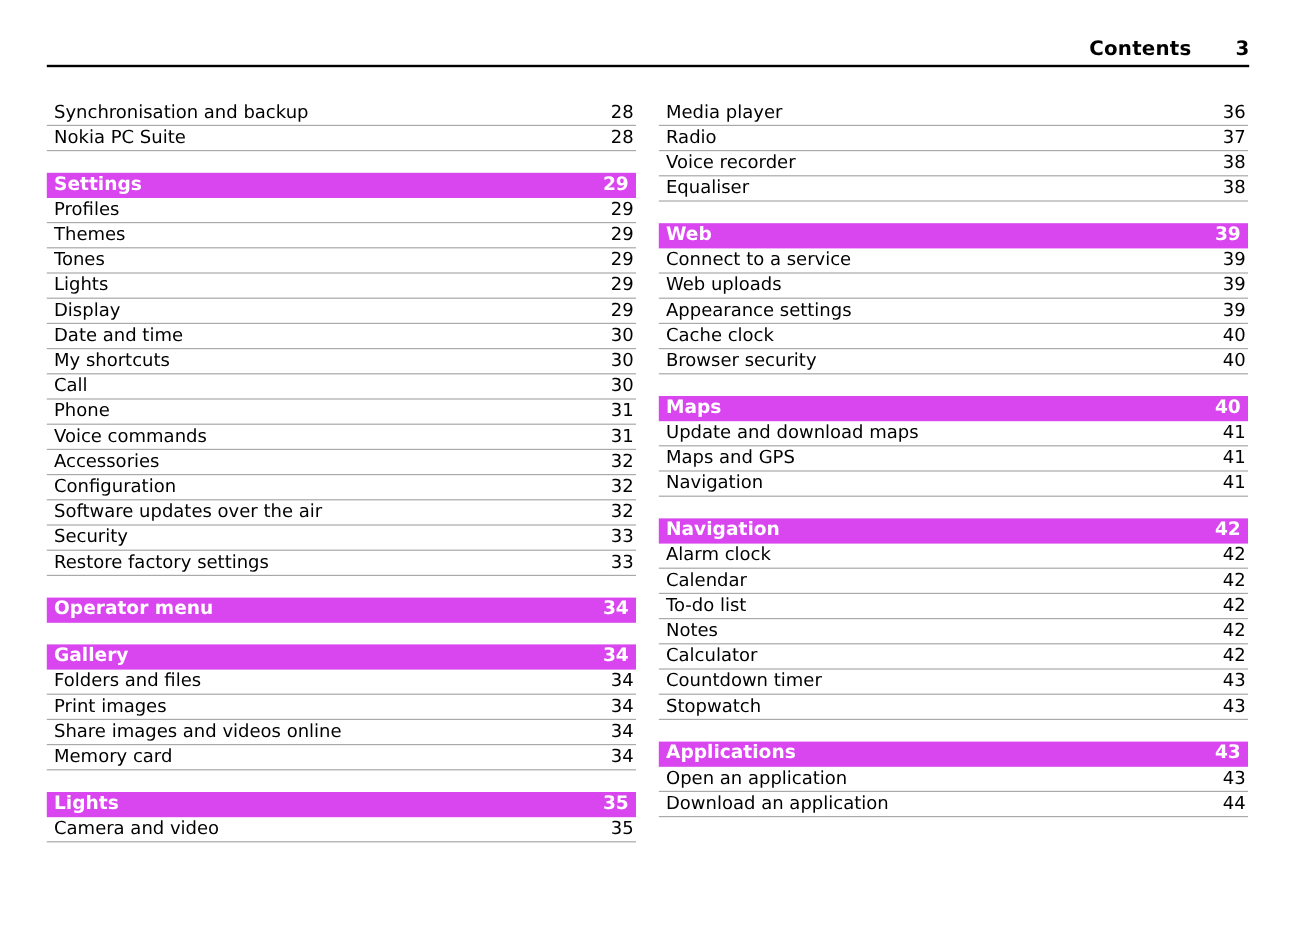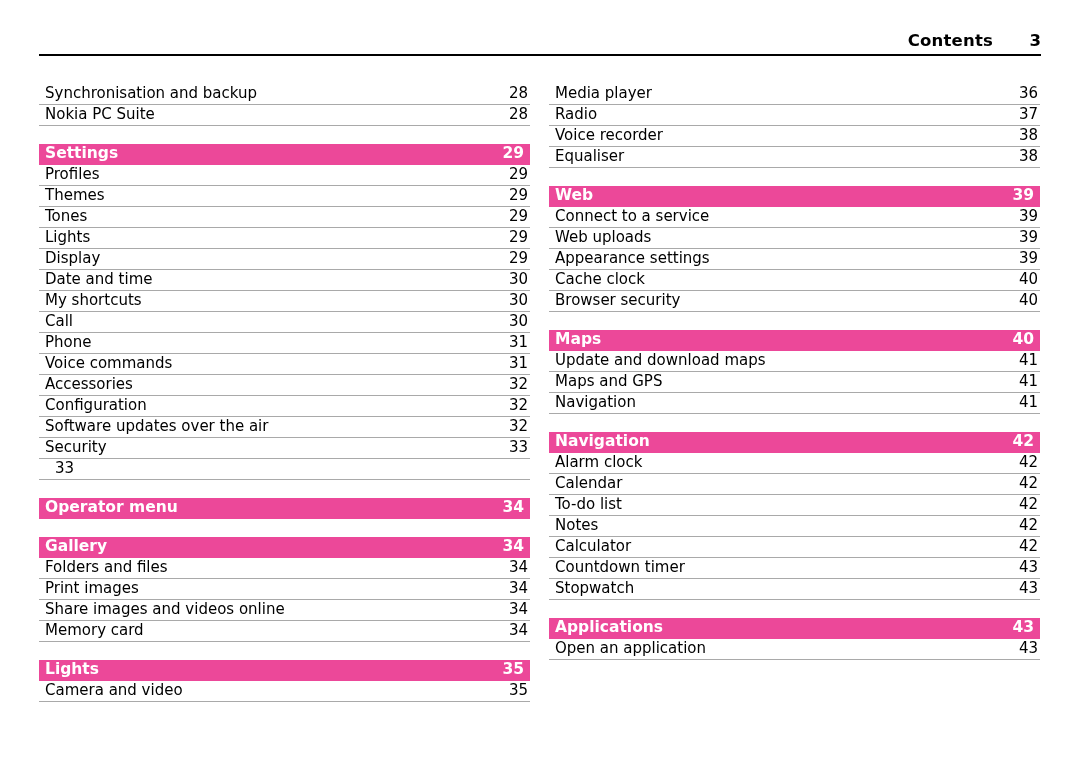--- a/index.html
+++ b/index.html
@@ -79,21 +79,21 @@
     white-space: nowrap;
   }
   .toc-row .pageno {
     font-size: 15px;
     line-height: 19px;
     text-align: right;
     padding-left: 10px;
   }
 
   .toc-row.section {
-    background: #ec4899;
+    background: #d946ef;
     color: #ffffff;
     border-bottom: none;
     height: 21px;
     padding: 0 6px 0 6px;
   }
   .toc-row.section .label,
   .toc-row.section .pageno {
     font-weight: bold;
     font-size: 15.5px;
   }
@@ -177,20 +177,21 @@
         </div>
         <div class="toc-row">
           <span class="label">Software updates over the air</span>
           <span class="pageno">32</span>
         </div>
         <div class="toc-row">
           <span class="label">Security</span>
           <span class="pageno">33</span>
         </div>
         <div class="toc-row">
+          <span class="label">Restore factory settings</span>
           <span class="pageno">33</span>
         </div>
         <div class="gap"></div>
         <div class="toc-row section">
           <span class="label">Operator menu</span>
           <span class="pageno">34</span>
         </div>
         <div class="gap"></div>
         <div class="toc-row section">
           <span class="label">Gallery</span>
@@ -318,15 +319,19 @@
         </div>
         <div class="gap"></div>
         <div class="toc-row section">
           <span class="label">Applications</span>
           <span class="pageno">43</span>
         </div>
         <div class="toc-row">
           <span class="label">Open an application</span>
           <span class="pageno">43</span>
         </div>
+        <div class="toc-row">
+          <span class="label">Download an application</span>
+          <span class="pageno">44</span>
+        </div>
       </div>
   </div>
 </div>
 
 </body></html>

